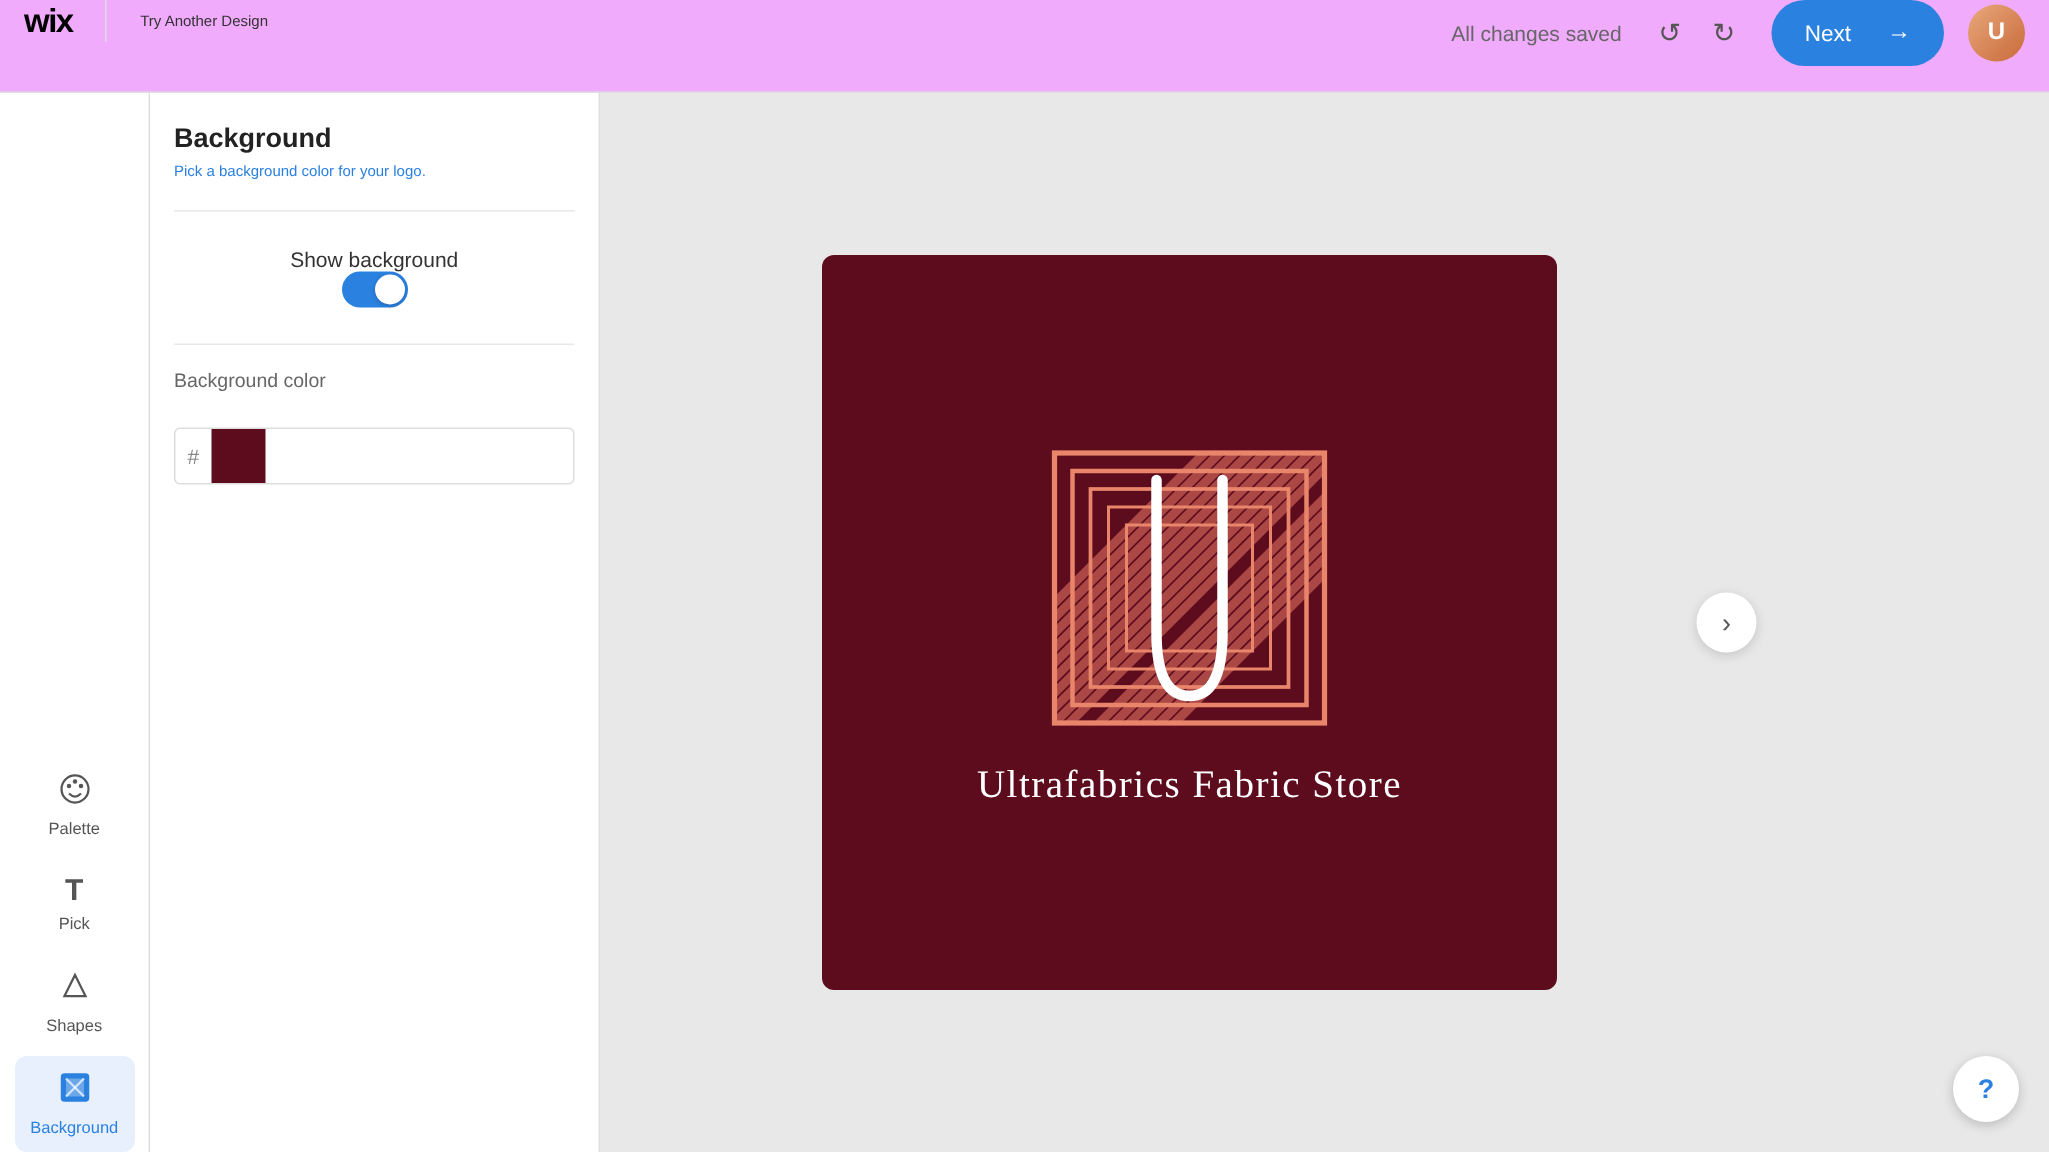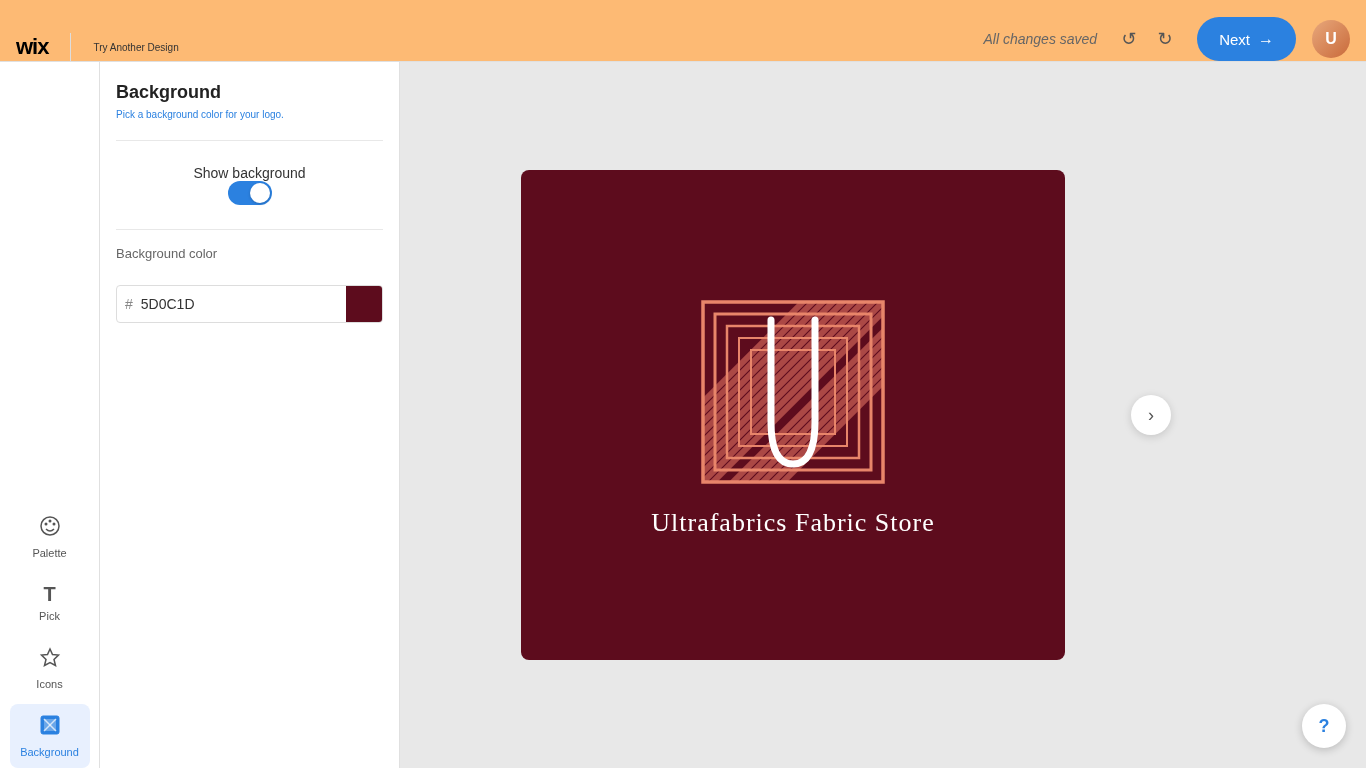--- a/index.html
+++ b/index.html
@@ -1,40 +1,40 @@
 <!DOCTYPE html>
 <html><head>
   <meta charset="utf-8">
   <style>
     * { box-sizing: border-box; margin: 0; padding: 0; }
     body { font-family: -apple-system, BlinkMacSystemFont, 'Segoe UI', Helvetica, Arial, sans-serif; background: #f0f0f0; width: 1366px; height: 768px; overflow: hidden; }
 
     
     .header {
-      display: flex; align-items: flex-end;
-      height: 62px; background: #fdba74;
+      display: flex; align-items: flex-start;
+      height: 62px; background: #f0abfc;
       border-bottom: 1px solid #e0e0e0;
       padding: 0 16px;
       position: relative; z-index: 10;
     }
     .header-logo { display: flex; align-items: center; gap: 10px; }
     .wix-logo { font-weight: 900; font-size: 22px; color: #000; letter-spacing: -1px; }
     .header-divider { width: 1px; height: 28px; background: #ddd; margin: 0 12px; }
     .header-title { font-size: 10px; color: #333; font-weight: 400; }
     .header-right { margin-left: auto; display: flex; align-items: center; gap: 16px; }
-    .changes-saved { font-size: 14px; color: #666; font-style: italic; }
+    .changes-saved { font-size: 14px; color: #666; }
     .undo-redo { display: flex; gap: 4px; }
     .undo-btn, .redo-btn {
       width: 32px; height: 32px; background: none; border: none; cursor: pointer;
       display: flex; align-items: center; justify-content: center; border-radius: 4px; font-size: 18px; color: #555;
     }
     .next-btn {
       background: #2b81e0; color: #fff; border: none; border-radius: 24px;
       padding: 16px 22px; height: 44px; font-size: 15px; font-weight: 500;
-      cursor: pointer; display: flex; align-items: center; gap: 8px;
+      cursor: pointer; display: flex; align-items: center; gap: 24px;
     }
     .next-arrow { font-size: 16px; }
     .user-avatar {
       width: 38px; height: 38px; border-radius: 50%; overflow: hidden;
       background: linear-gradient(135deg, #e8a87c, #c96a3a);
       display: flex; align-items: center; justify-content: center;
       font-size: 16px; color: #fff; font-weight: 600;
     }
 
     
@@ -86,21 +86,21 @@
     .color-swatch { width: 36px; height: 36px; background: #5D0C1D; cursor: pointer; }
 
     
     .canvas-area {
       flex: 1; background: #e8e8e8; display: flex; align-items: center; justify-content: center;
       position: relative; overflow: hidden;
     }
 
     
     .logo-card {
-      width: 544px; height: 490px; background: #5D0C1D; border-radius: 8px;
+      width: 490px; height: 490px; background: #5D0C1D; border-radius: 8px;
       display: flex; flex-direction: column; align-items: center; justify-content: center;
       gap: 16px;
     }
 
     .logo-text-label {
       font-size: 26px; color: #fff; font-weight: 300; letter-spacing: 1px;
       font-family: Georgia, serif;
     }
 
     
@@ -168,24 +168,24 @@
       </span>
       <span class="icon-label">Palette</span>
     </div>
     <div class="sidebar-icon-item">
       <span class="icon-shape" style="font-size:20px;font-weight:700;color:#555;">T</span>
       <span class="icon-label">Pick</span>
     </div>
     <div class="sidebar-icon-item">
       <span class="icon-shape">
         <svg width="22" height="22" viewBox="0 0 22 22" fill="none">
-          <polygon points="11,3 13.5,8.5 19.5,9 15,13.5 16.5,19.5 11,16.5 5.5,19.5 7,13.5 2.5,9 8.5,8.5" stroke="#555" stroke-width="1.5" fill="none"></polygon>
+          <path d="M4 18 L11 4 L18 18 Z" stroke="#555" stroke-width="1.5" fill="none"></path>
         </svg>
       </span>
-      <span class="icon-label">Icons</span>
+      <span class="icon-label">Shapes</span>
     </div>
     <div class="sidebar-icon-item active">
       <span class="icon-shape">
         <svg width="22" height="22" viewBox="0 0 22 22" fill="none">
           <rect x="2" y="2" width="18" height="18" rx="2" fill="#2b81e0" stroke="#2b81e0" stroke-width="1"></rect>
           <rect x="5" y="5" width="12" height="12" rx="1" fill="rgba(255,255,255,0.3)"></rect>
           <line x1="5" y1="5" x2="17" y2="17" stroke="rgba(255,255,255,0.7)" stroke-width="1.5"></line>
           <line x1="17" y1="5" x2="5" y2="17" stroke="rgba(255,255,255,0.7)" stroke-width="1.5"></line>
         </svg>
       </span>
@@ -201,21 +201,20 @@
       <span class="toggle-label">Show background</span>
       <div class="toggle-switch">
         <div class="toggle-knob"></div>
       </div>
     </div>
     <div class="panel-divider"></div>
     <div class="color-section">
       <div class="color-label">Background color</div>
       <div class="color-input-row">
         <span class="color-hash">#</span>
-        <input class="color-value" type="text" value="5D0C1D" style="">
         <div class="color-swatch" style="background:#5D0C1D;"></div>
       </div>
     </div>
   </div>
 
   <div class="canvas-area">
 
     <div class="logo-card">
 
       <svg class="logo-svg-container" viewBox="0 0 200 200" xmlns="http://www.w3.org/2000/svg">

